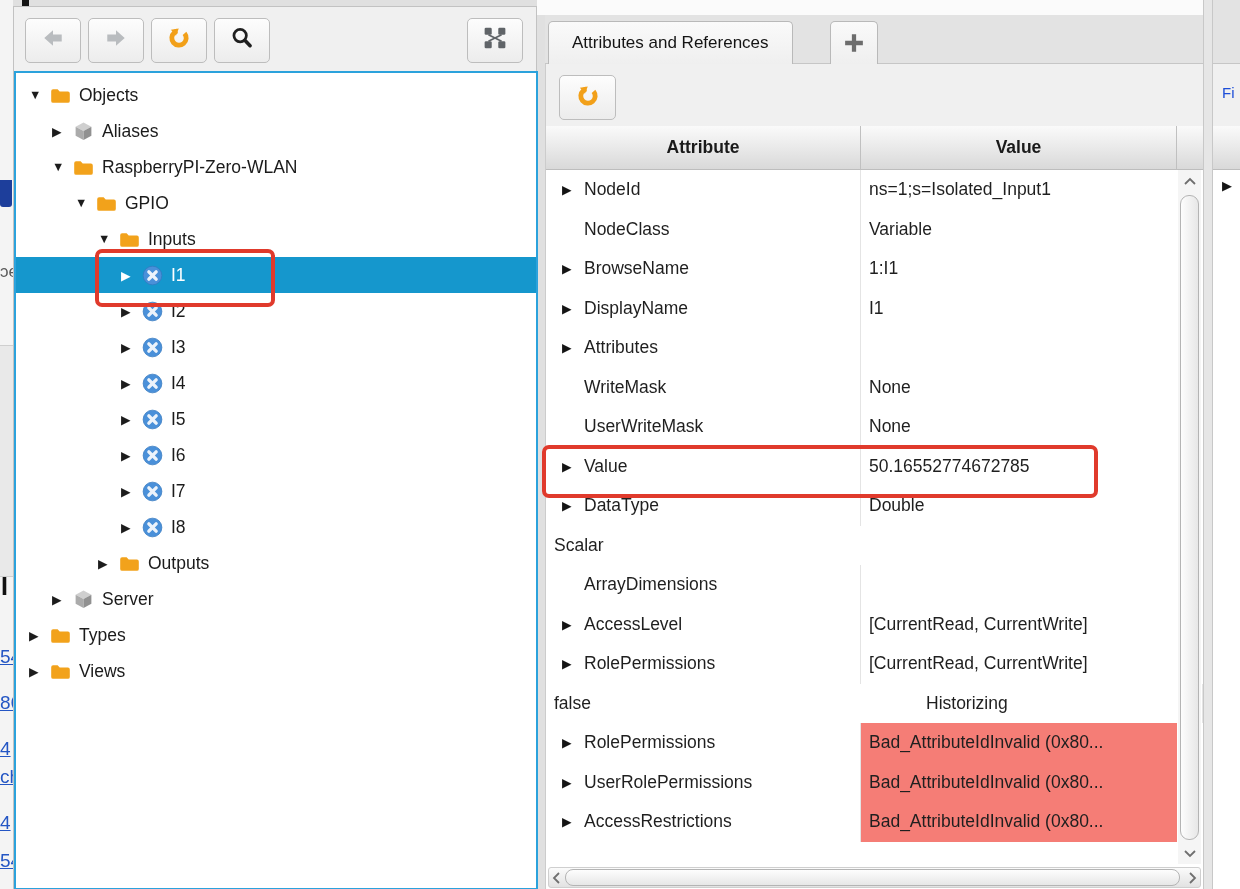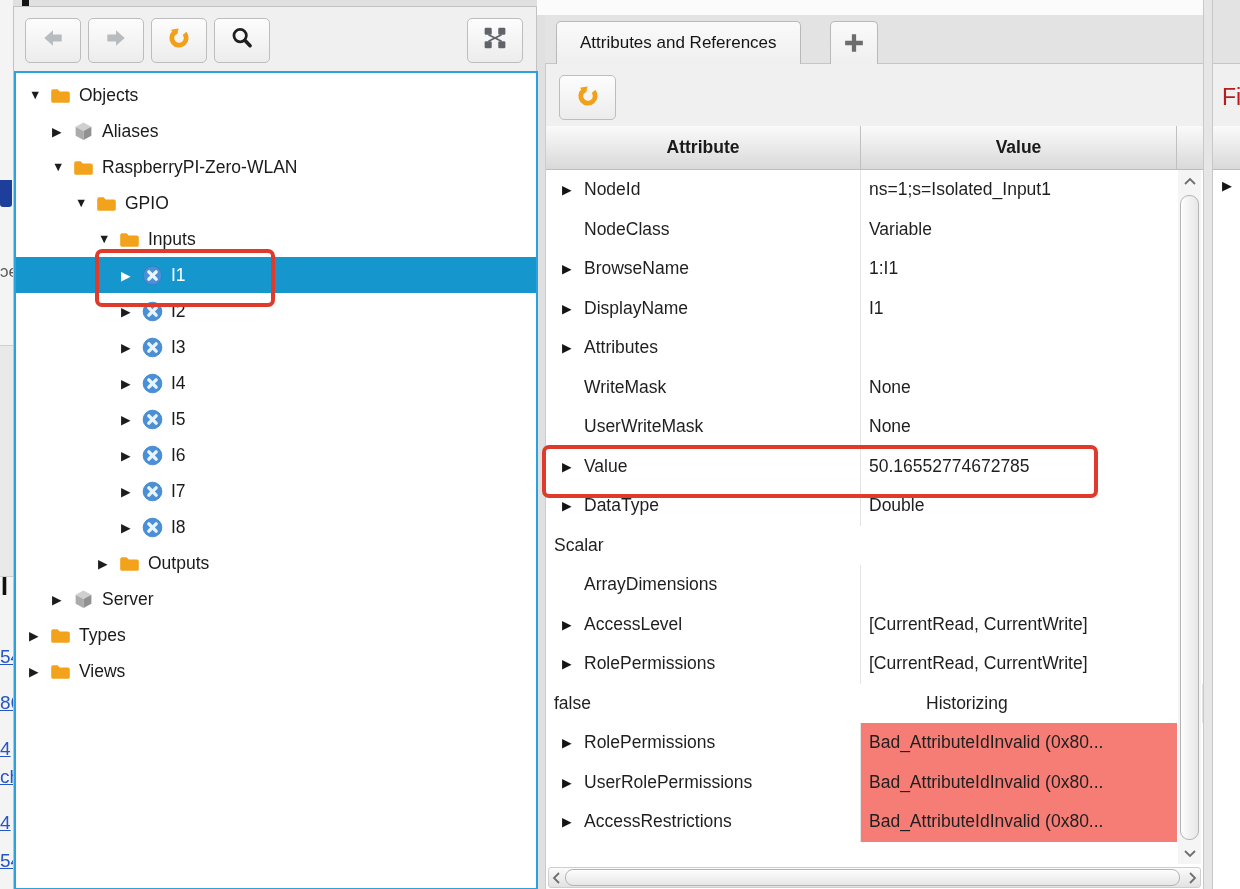--- a/index.html
+++ b/index.html
@@ -29,21 +29,21 @@
   .twisty{width:19px;font-size:12.5px;color:#1c1c1c;flex:0 0 auto;text-align:left;}
   .tree-row.sel .twisty{color:#fff;}
   .tree-icon{width:22px;height:22px;margin:0 7px 0 2px;flex:0 0 auto;display:flex;align-items:center;}
   .tree-icon svg{width:21px;height:21px;}
   
   .top-strip{position:absolute;left:537px;top:0;right:0;height:15px;background:#fbfbfb;}
   .right-panel{position:absolute;left:545px;top:15px;width:658px;height:874px;}
   .tabbar{position:absolute;left:0;top:0;width:100%;height:49px;background:#e3e3e3;border-bottom:1px solid #c6c6c6;box-sizing:border-box;}
   .tab{position:absolute;top:6px;height:43px;background:linear-gradient(#fafafa,#efefef);border:1px solid #b9b9b9;border-bottom:none;
        border-radius:5px 5px 0 0;display:flex;align-items:center;justify-content:center;font-size:17px;color:#141414;box-sizing:border-box;}
-  .tab.main{left:11px;padding:8px 23px;}
+  .tab.main{left:3px;padding:8px 23px;}
   .tab.plus{left:285px;width:48px;}
   .tab.plus svg{width:26px;height:26px;}
   .rp-toolbar{position:absolute;left:0;top:49px;width:100%;height:62px;background:#f0f0f0;border-left:1px solid #cccccc;box-sizing:border-box;}
   .rp-toolbar .tb-btn{position:absolute;left:13px;top:11px;width:57px;height:45px;}
   .attr-table{position:absolute;left:0;top:111px;bottom:0;width:100%;background:#fff;border-left:1px solid #cccccc;box-sizing:border-box;overflow:hidden;}
   .thead{display:flex;height:44px;text-align:right;}
   .th{background:linear-gradient(#fafafa,#d9d9d9);border-right:1px solid #c0c0c0;border-bottom:1px solid #bdbdbd;
       display:flex;align-items:center;justify-content:center;font-weight:bold;font-size:17.5px;color:#1a1a1a;box-sizing:border-box;}
   .th.attr{width:315px;}
   .th.val{flex:1;}
@@ -64,21 +64,21 @@
            border:1px solid #cfcfcf;border-radius:3px;box-sizing:border-box;}
   .hthumb{position:absolute;top:1px;bottom:1px;left:16px;right:20px;background:linear-gradient(#fdfdfd,#e7e7e7);
           border:1px solid #b4b4b4;border-radius:8px;}
   .harrow{position:absolute;top:0;height:100%;width:15px;display:flex;align-items:center;justify-content:center;}
   .harrow.left{left:0;} .harrow.right{right:0;}
   
   .splitter{position:absolute;left:1203px;top:0;width:10px;height:889px;background:#e6e6e6;border-left:1px solid #c8c8c8;border-right:1px solid #c8c8c8;box-sizing:border-box;}
   .far-right{position:absolute;left:1213px;top:0;width:27px;height:889px;background:#fff;}
   .fr-tabzone{position:absolute;left:0;top:0;width:100%;height:64px;background:#e3e3e3;border-bottom:1px solid #c6c6c6;box-sizing:border-box;}
   .fr-toolbar{position:absolute;left:0;top:64px;width:100%;height:62px;background:#f0f0f0;}
-  .fr-label{position:absolute;left:9px;top:84px;font-size:23px;color:#b91c1c;}
+  .fr-label{position:absolute;left:9px;top:84px;font-size:15px;color:#1d4ed8;}
   .fr-header{position:absolute;left:0;top:126px;width:100%;height:44px;background:linear-gradient(#fafafa,#d9d9d9);border-bottom:1px solid #bdbdbd;box-sizing:border-box;}
   .fr-twisty{position:absolute;left:9px;top:178px;font-size:13px;color:#141414;}
   
   .annot{position:absolute;border:4px solid #e03a2c;border-radius:7px;pointer-events:none;z-index:50;}
   .annot.tree{left:95px;top:249px;width:172px;height:46px;}
   .annot.value{left:542px;top:445px;width:548px;height:45px;}
 </style>
 </head>
 <body>
 

